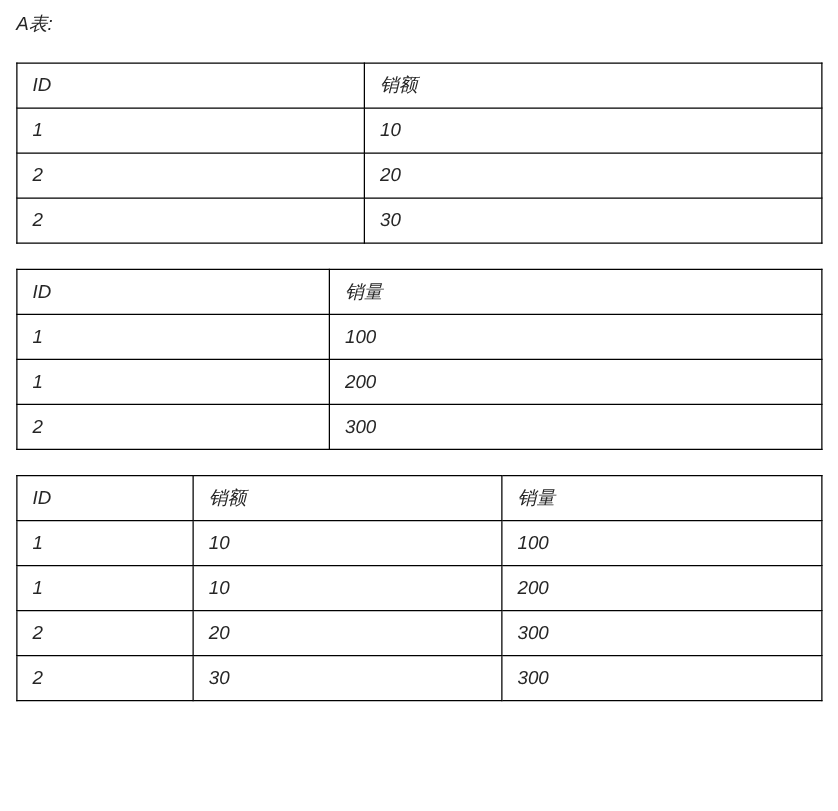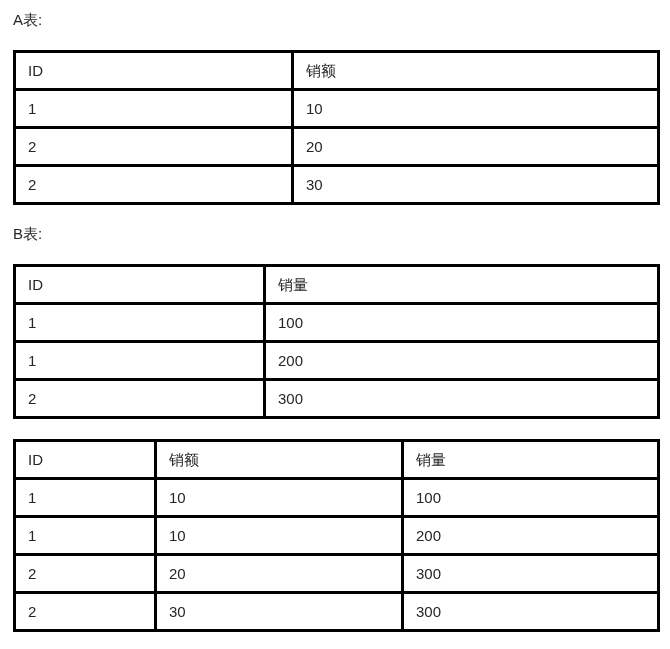--- a/index.html
+++ b/index.html
@@ -9,40 +9,41 @@
   }
   body {
     font-family: "Liberation Sans", "DejaVu Sans", sans-serif;
     color: #262626;
     width: 670px;
   }
   .page {
     box-sizing: border-box;
     width: 552px;
     padding: 9px 13px 6px 13px;
+    font-style: italic;
   }
   .para {
     margin: 0;
     font-size: 15px;
     line-height: 21px;
     color: #262626;
   }
   .para.spaced {
     margin-top: 18px;
   }
   table.tbl {
     border-collapse: collapse;
     table-layout: fixed;
     width: 644px;
     margin-top: 20px;
     background: #ffffff;
   }
   table.tbl th,
   table.tbl td {
-    border: 3px solid #000000;
+    border: 1px solid #000000;
     font-size: 15px;
     line-height: 21px;
     font-weight: 400;
     text-align: left;
     padding: 7px 12px;
     color: #262626;
     background: #ffffff;
     overflow: hidden;
     white-space: nowrap;
   }
@@ -82,21 +83,20 @@
           <td>2</td>
           <td>20</td>
         </tr>
         <tr>
           <td>2</td>
           <td>30</td>
         </tr>
       </tbody>
     </table>
 
-  <p class="para spaced">B表:</p>
 
   <table class="tbl tbl-b">
     <colgroup>
         <col class="c0">
         <col class="c1">
       </colgroup>
   <thead>
         <tr>
           <th>ID</th>
           <th>销量</th>

